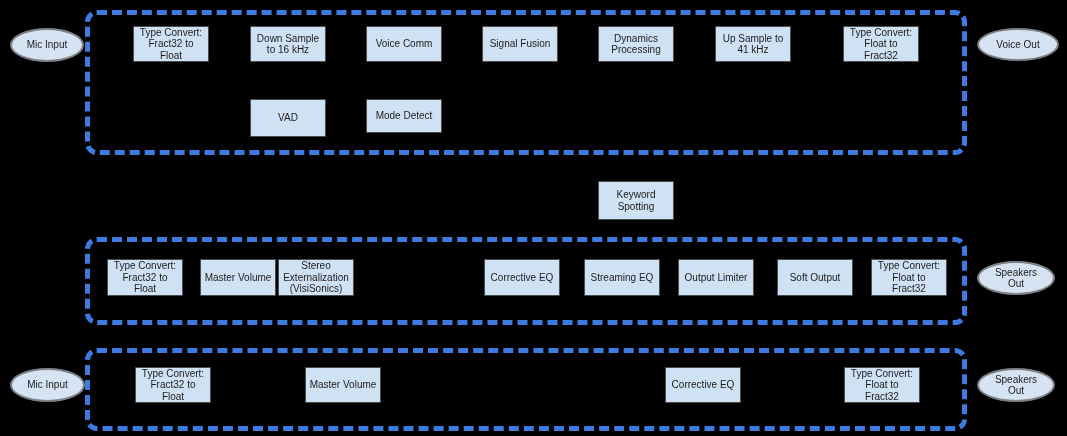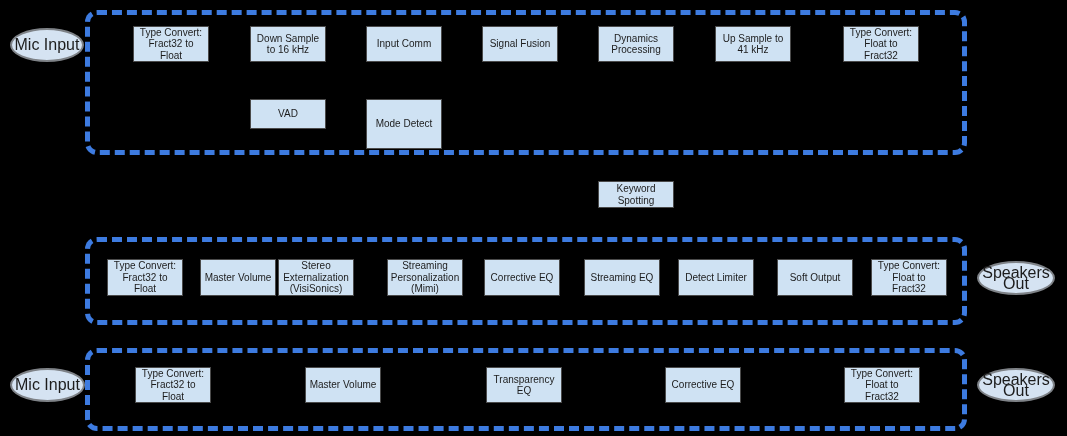--- a/index.html
+++ b/index.html
@@ -24,88 +24,84 @@
     position:absolute;width:76px;height:36px;box-sizing:border-box;
     background:var(--box-fill);border:1px solid var(--box-border);
     display:flex;align-items:center;justify-content:center;text-align:center;
     font-size:10px;line-height:11.5px;color:var(--text);
     white-space:pre-line;overflow:hidden;
   }
   .oval{
     position:absolute;box-sizing:border-box;
     background:var(--oval-fill);border:2px solid var(--oval-border);border-radius:50%;
     display:flex;align-items:center;justify-content:center;text-align:center;
-    font-size:16px;line-height:11.5px;color:var(--text);white-space:pre-line;
+    font-size:10px;line-height:11.5px;color:var(--text);white-space:pre-line;
   }
 </style>
 </head>
 <body>
 
 <div class="stage">
 
   <div class="group" style="left:85px;top:10px;width:882px;height:145px"></div>
 
   <div class="oval" style="left:10px;top:28px;width:74px;height:34px">Mic Input</div>
 
   <div class="box" style="left:133px;top:26px">Type Convert:
 Fract32 to
 Float</div>
   <div class="box" style="left:250px;top:26px">Down Sample
 to 16 kHz</div>
-  <div class="box" style="left:366px;top:26px">Input Comm</div>
+  <div class="box" style="left:366px;top:26px">Voice Comm</div>
   <div class="box" style="left:482px;top:26px">Signal Fusion</div>
   <div class="box" style="left:598px;top:26px">Dynamics
 Processing</div>
   <div class="box" style="left:715px;top:26px">Up Sample to
 41 kHz</div>
   <div class="box" style="left:843px;top:26px">Type Convert:
 Float to
 Fract32</div>
 
-  <div class="box" style="left:250px;top:99px;height:30px">VAD</div>
-  <div class="box" style="left:366px;top:99px;height:50px">Mode Detect</div>
+  <div class="box" style="left:250px;top:99px;height:38px">VAD</div>
+  <div class="box" style="left:366px;top:99px;height:34px">Mode Detect</div>
 
+  <div class="oval" style="left:977px;top:28px;width:82px;height:33px">Voice Out</div>
 
-  <div class="box" style="left:598px;top:181px;height:27px">Keyword
+  <div class="box" style="left:598px;top:181px;height:39px">Keyword
 Spotting</div>
 
   <div class="group" style="left:85px;top:237px;width:882px;height:88px"></div>
 
 
   <div class="box" style="left:107px;top:259px;height:37px">Type Convert:
 Fract32 to
 Float</div>
   <div class="box" style="left:200px;top:259px;height:37px">Master Volume</div>
   <div class="box" style="left:278px;top:259px;height:37px">Stereo
 Externalization
 (VisiSonics)</div>
-  <div class="box" style="left:387px;top:259px;height:37px">Streaming
-Personalization
-(Mimi)</div>
   <div class="box" style="left:484px;top:259px;height:37px">Corrective EQ</div>
   <div class="box" style="left:584px;top:259px;height:37px">Streaming EQ</div>
-  <div class="box" style="left:678px;top:259px;height:37px">Detect Limiter</div>
+  <div class="box" style="left:678px;top:259px;height:37px">Output Limiter</div>
   <div class="box" style="left:777px;top:259px;height:37px">Soft Output</div>
   <div class="box" style="left:871px;top:259px;height:37px">Type Convert:
 Float to
 Fract32</div>
 
   <div class="oval" style="left:977px;top:261px;width:78px;height:34px">Speakers
 Out</div>
 
   <div class="group" style="left:85px;top:348px;width:882px;height:83px"></div>
 
   <div class="oval" style="left:10px;top:368px;width:75px;height:34px">Mic Input</div>
 
   <div class="box" style="left:135px;top:367px">Type Convert:
 Fract32 to
 Float</div>
   <div class="box" style="left:305px;top:367px">Master Volume</div>
-  <div class="box" style="left:486px;top:367px">Transparency
-EQ</div>
   <div class="box" style="left:665px;top:367px">Corrective EQ</div>
   <div class="box" style="left:844px;top:367px">Type Convert:
 Float to
 Fract32</div>
 
   <div class="oval" style="left:977px;top:368px;width:78px;height:34px">Speakers
 Out</div>
 
 </div>
 

